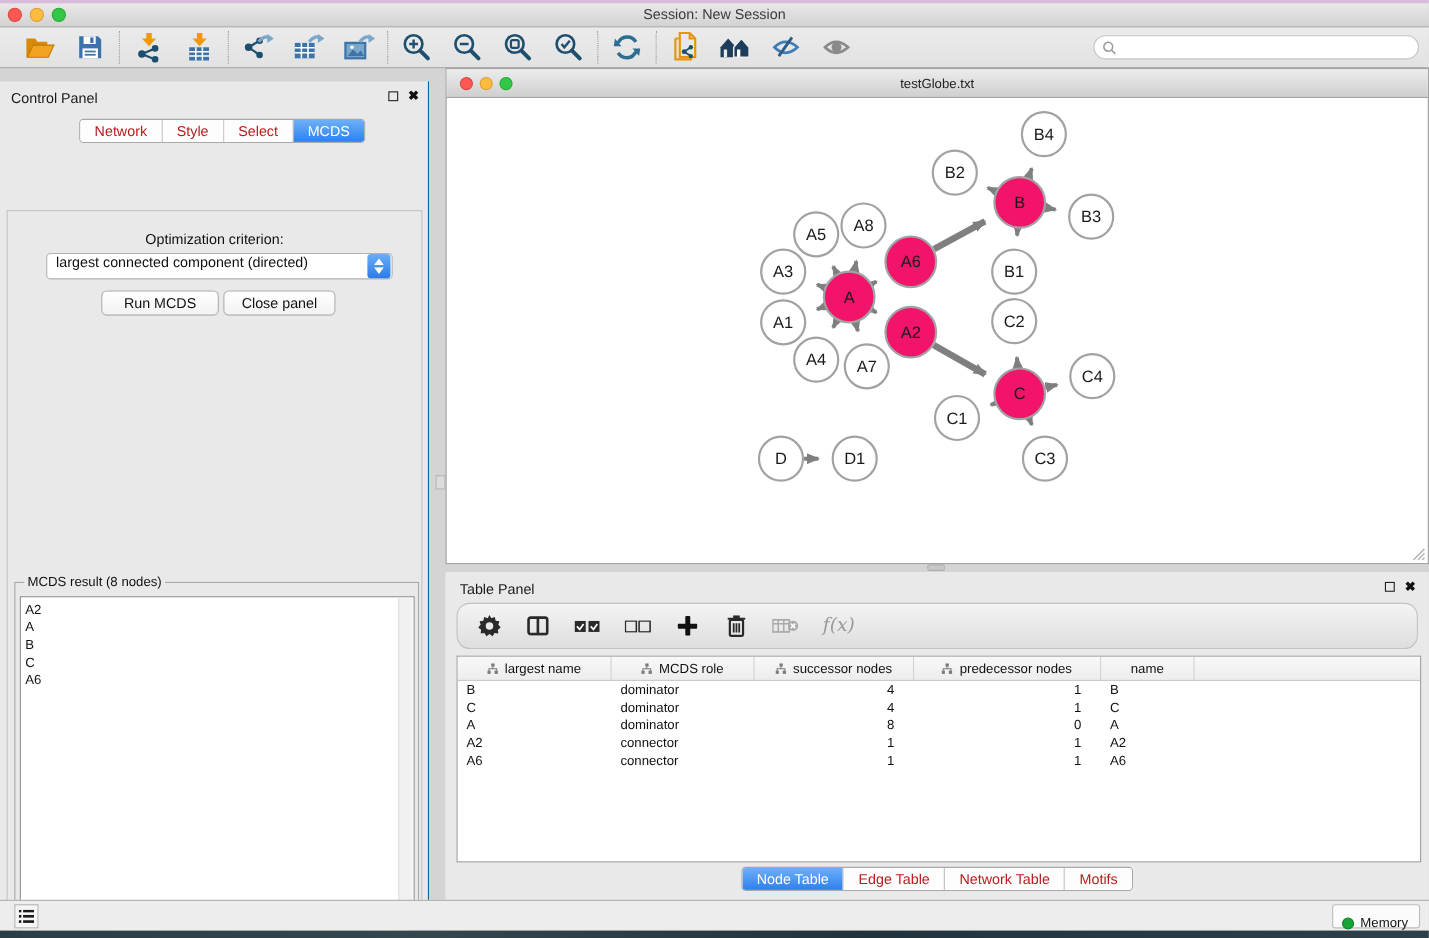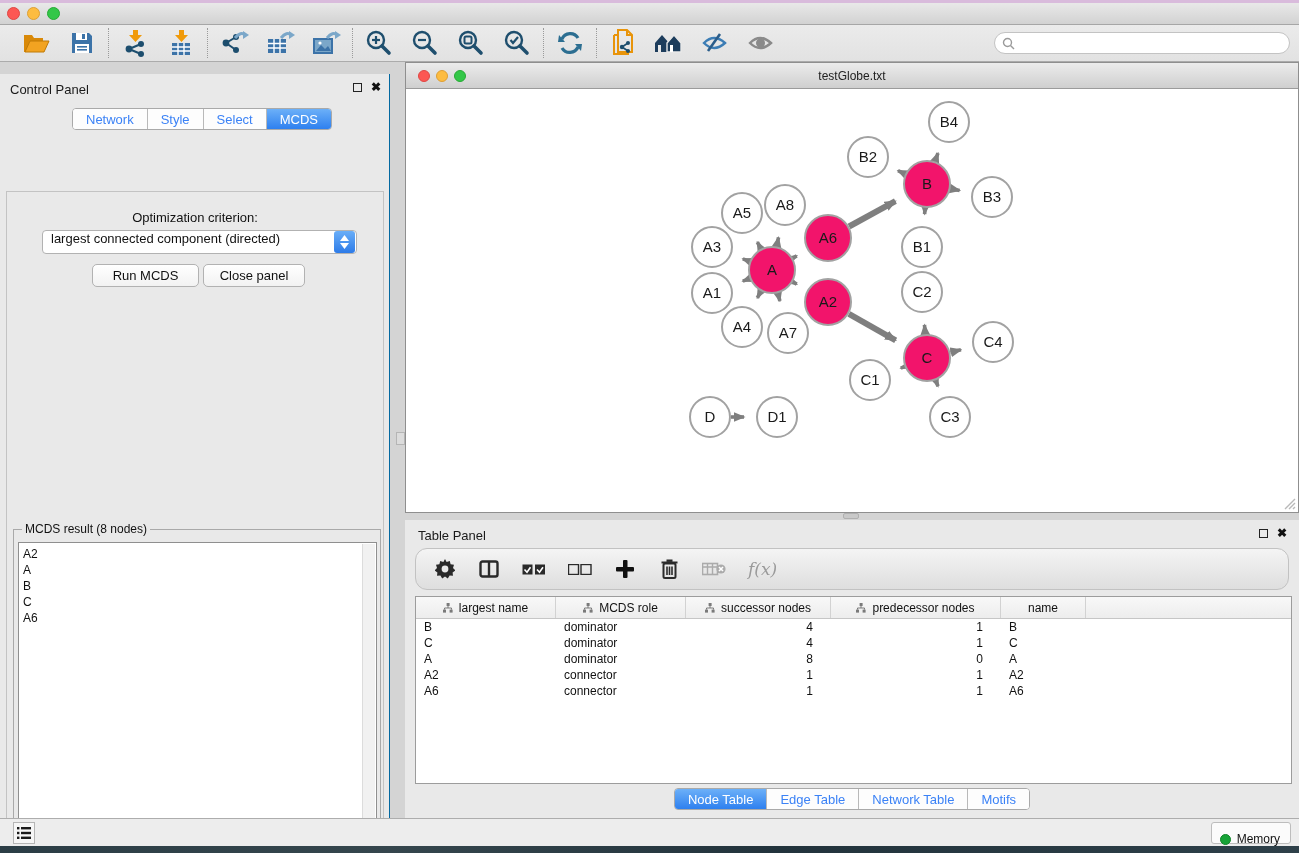--- a/index.html
+++ b/index.html
@@ -32,21 +32,21 @@
   .control-panel { position:absolute; left:0; top:62px; width:390px; height:756px;
     background:#e9e9e9; border-right:1px solid #0369a1;margin-top:12px; }
   .panel-titlebar { position:absolute; left:0; top:0; width:100%; height:28px; }
   .panel-title { position:absolute; left:10px; top:8px; font-size:13px; color:#1a1a1a; }
   .panel-icons { position:absolute; right:8px; top:8px; display:flex; gap:9px; align-items:center; }
   .float-icon { width:9px; height:9px; border:1.6px solid #222; display:inline-block; }
   .close-icon { font-size:12px; font-weight:bold; color:#111; line-height:10px; }
 
   .seg-tabs { position:absolute; display:inline-flex; border:1px solid #a9a9a9; border-radius:4px;
     overflow:hidden; background:#fff; height:22px; }
-  .seg-tab { padding:0 13px; font-size:13px; line-height:21px; color:#3b82f6; background:#fdfdfd;
+  .seg-tab { padding:0 13px; font-size:13px; line-height:21px; color:#b91c1c; background:#fdfdfd;
     border-right:1px solid #b9b9b9; }
   .seg-tab:last-child { border-right:none; }
   .seg-tab.active { background:linear-gradient(#6cb0f8,#2e80ef); color:#fff; }
 
   .cp-box { position:absolute; left:6px; top:117px; width:378px; height:686px;
     border:1px solid #c3c3c3; background:#e9e9e9; }
   .opt-label { position:absolute; left:0; top:136px; width:390px; text-align:center; font-size:13px; color:#111; }
   .dropdown { position:absolute; left:42px; top:156px; width:315px; height:24px; background:#fff;
     border:1px solid #b2b2b2; border-radius:4px; display:flex; }
   .dropdown .dd-text { flex:1; font-size:13px; color:#111; padding-left:8px; white-space:nowrap; overflow:hidden; }
@@ -108,20 +108,21 @@
 </head>
 <body>
 
 <div id="app">
 
   <div class="titlebar">
     <div class="topstrip"></div>
     <span class="tl red" style="left:7px;"></span>
     <span class="tl yellow" style="left:27px;"></span>
     <span class="tl green" style="left:47px;"></span>
+    <div class="win-title">Session: New Session</div>
   </div>
 
   <div class="toolbar">
     <div class="tb-group">
       <span class="tb-btn">
         <svg width="28" height="24" viewBox="0 0 28 24">
             <path d="M2 4h8l2 3h9v3H8L4 21H2z" fill="#d98908"></path>
             <path d="M8 10h19l-5 11H3z" fill="#f2a321" stroke="#c07a06"></path>
           </svg>
       </span>

